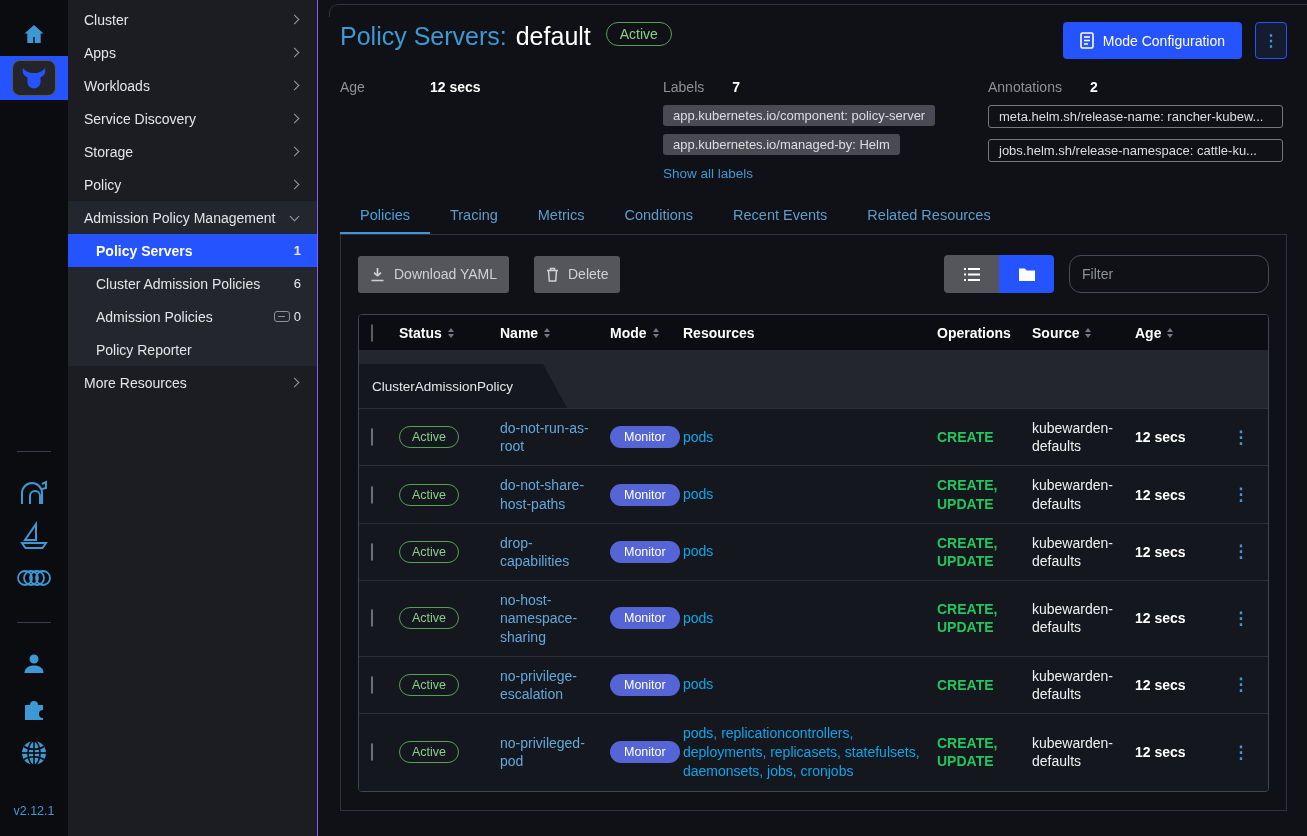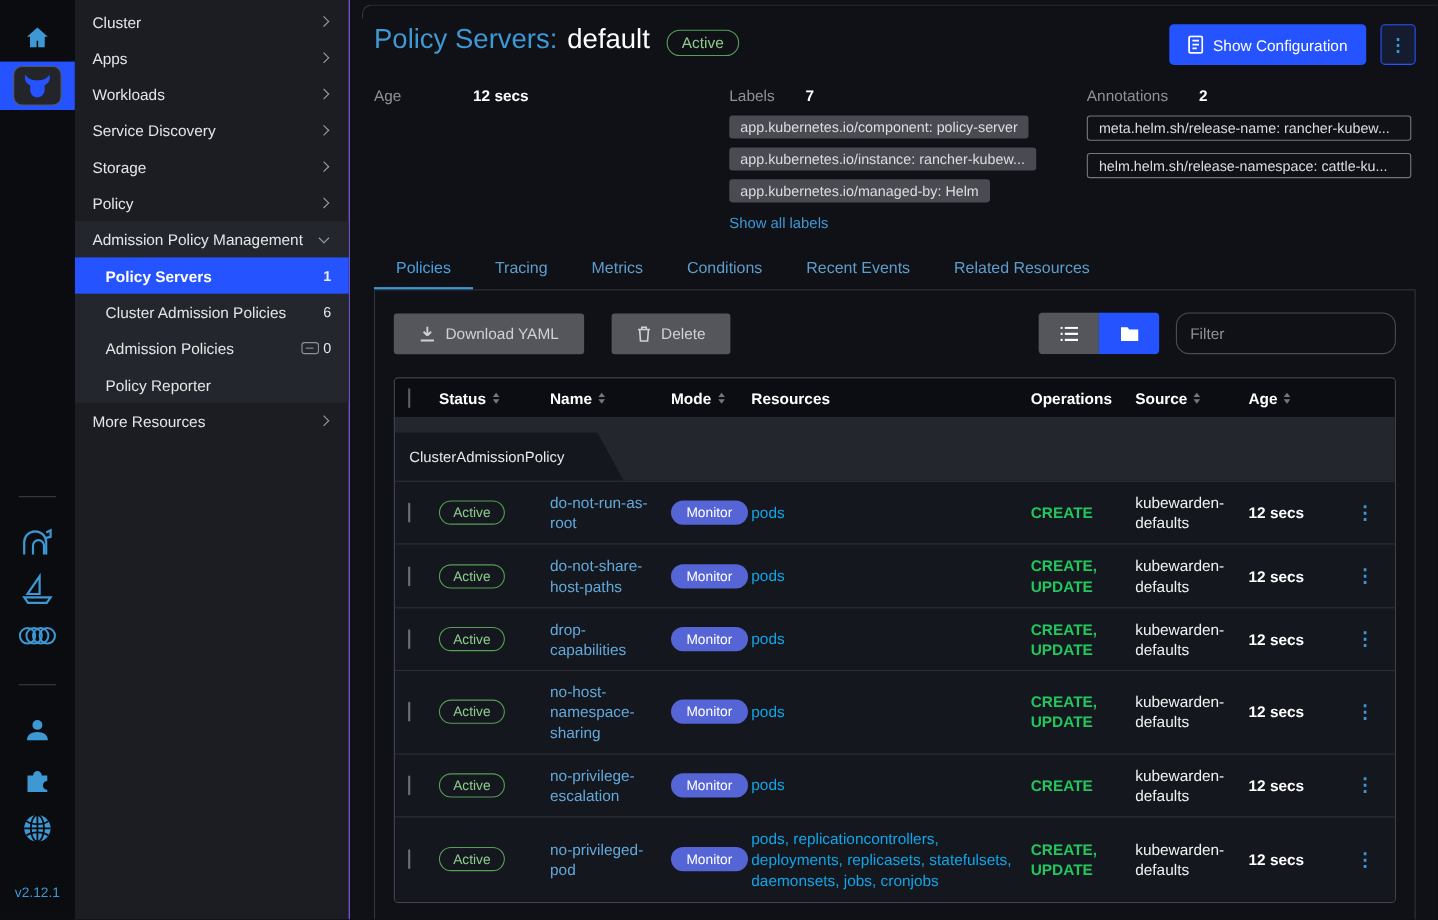--- a/index.html
+++ b/index.html
@@ -26,21 +26,21 @@
   .sub-item { height:33px; display:flex; align-items:center; padding:0 16px 0 28px; color:#e4e5e7; cursor:pointer; }
   .sub-item .lbl { flex:1; }
   .sub-item.selected { background:#2453ff; color:#fff; font-weight:bold; }
   .count { font-size:13px; color:#e8e9ea; }
   .zero-badge { display:inline-flex; align-items:center; justify-content:center; width:16px; height:11px; border:1px solid #8e9196; border-radius:3px; margin-right:4px; }
   .zero-badge i { display:block; width:7px; border-top:1.6px solid #8e9196; }
   
   .main { position:absolute; left:318px; top:0; right:0; bottom:0; padding:0 20px 0 22px; }
   .main::before { content:""; position:absolute; top:4px; left:11px; right:0; height:12px; border-top:1px solid #32353c; border-left:1px solid #32353c; border-top-left-radius:9px; pointer-events:none; }
   .page-head { margin-top:22px; display:flex; align-items:flex-start; }
-  .title { font-size:25px; font-weight:400; display:flex; align-items:flex-end; }
+  .title { font-size:25px; font-weight:400; display:flex; align-items:flex-start; }
   .title .pre { color:#3d98d3; }
   .title .nm { color:#ffffff; margin-left:9px; }
   .badge-state { display:inline-block; border:1px solid #55a055; color:#8ccd8c; border-radius:13px; padding:3px 13px; font-size:14px; margin-left:15px; }
   .head-actions { margin-left:auto; display:flex; gap:13px; }
   .btn-primary { display:flex; align-items:center; gap:9px; background:#2453ff; color:#fff; border:none; border-radius:4px; height:37px; padding:0 17px; font-size:14px; font-family:inherit; cursor:pointer; }
   .btn-kebab { width:32px; height:37px; background:#161c30; border:1px solid #2453ff; border-radius:4px; color:#3d98d3; font-size:16px; font-weight:bold; cursor:pointer; display:flex; align-items:center; justify-content:center; }
   
   .details { margin-top:20px; display:grid; grid-template-columns:90px 233px 325px auto; align-items:start; }
   .d-label { color:#8e9196; font-size:14px; }
   .d-value { color:#fff; font-weight:bold; font-size:14px; }
@@ -50,21 +50,21 @@
   .chip.outline { background:transparent; border:1px solid #75777d; width:295px; overflow:hidden; }
   .chips .chip { display:table; }
   .link { color:#3d98d3; font-size:13.5px; cursor:pointer; display:inline-block; margin-top:3px; }
   
   .tabs { margin-top:16px; display:flex; border-bottom:1px solid #2f3239; }
   .tab { padding:10px 20px 9px; font-size:14.5px; color:#5e9dcb; cursor:pointer; border-bottom:2px solid transparent; }
   .tab.active { color:#49a0de; border-bottom-color:#3d98d3; }
   .tabpanel { border:1px solid #2f3239; border-top:none; padding:20px 17px 18px; }
   
   .toolbar { display:flex; align-items:center; }
-  .btn-gray { display:flex; align-items:center; gap:9px; background:#54565c; color:#cfd1d4; border:none; border-radius:3px; height:37px; padding:0 23px; font-size:14px; font-family:inherit; cursor:pointer; }
+  .btn-gray { display:flex; align-items:center; gap:9px; background:#54565c; color:#cfd1d4; border:none; border-radius:3px; height:37px; padding:0 12px; font-size:14px; font-family:inherit; cursor:pointer; }
   .btn-gray + .btn-gray { margin-left:25px; }
   .toolbar .right { margin-left:auto; display:flex; align-items:center; gap:15px; }
   .vtoggle { display:flex; border-radius:4px; overflow:hidden; }
   .vbtn { width:55px; height:38px; display:flex; align-items:center; justify-content:center; border:none; cursor:pointer; }
   .vbtn.plain { background:#54565c; }
   .vbtn.active { background:#2453ff; }
   .filter { width:200px; height:38px; background:transparent; border:1px solid #4a4c53; border-radius:12px; color:#e8e9ea; padding:0 12px; font-size:14px; font-family:inherit; }
   .filter::placeholder { color:#8e9196; }
   
   .card { margin-top:21px; border:1px solid #434650; border-radius:4px; overflow:hidden; background:#15171e; }
@@ -258,56 +258,55 @@
     <div class="head-actions">
       <button class="btn-primary">
         <span>
           <svg width="14" height="17" viewBox="0 0 14 17" fill="none" stroke="#fff" stroke-width="1.6">
             <rect x="1" y="1" width="12" height="15" rx="1.5"></rect>
               <line x1="4" y1="5" x2="10" y2="5"></line>
               <line x1="4" y1="8.5" x2="10" y2="8.5"></line>
               <line x1="4" y1="12" x2="8" y2="12"></line>
           </svg>
         </span>
-        <span>Show Configuration</span>
+        <span>Mode Configuration</span>
       </button>
       <button class="btn-kebab">
         <span>⋮</span>
       </button>
     </div>
   </div>
 
   <section class="details">
     <div class="d-label">Age</div>
     <div class="d-value">12 secs</div>
 
     <div>
       <div class="kv-head">
         <span class="d-label">Labels</span>
         <span class="d-value">7</span>
       </div>
       <div class="chips">
   <span class="chip">app.kubernetes.io/component: policy-server</span>
 
-  <span class="chip">app.kubernetes.io/instance: rancher-kubew...</span>
 
   <span class="chip">app.kubernetes.io/managed-by: Helm</span>
 </div>
       <span class="link">Show all labels</span>
     </div>
 
     <div>
       <div class="kv-head">
         <span class="d-label">Annotations</span>
         <span class="d-value">2</span>
       </div>
       <div>
   <span class="chip outline">meta.helm.sh/release-name: rancher-kubew...</span>
 
-  <span class="chip outline">helm.helm.sh/release-namespace: cattle-ku...</span>
+  <span class="chip outline">jobs.helm.sh/release-namespace: cattle-ku...</span>
 </div>
     </div>
   </section>
 
   <div class="tabs">
   <div class="tab active">Policies</div>
 
   <div class="tab">Tracing</div>
 
   <div class="tab">Metrics</div>

